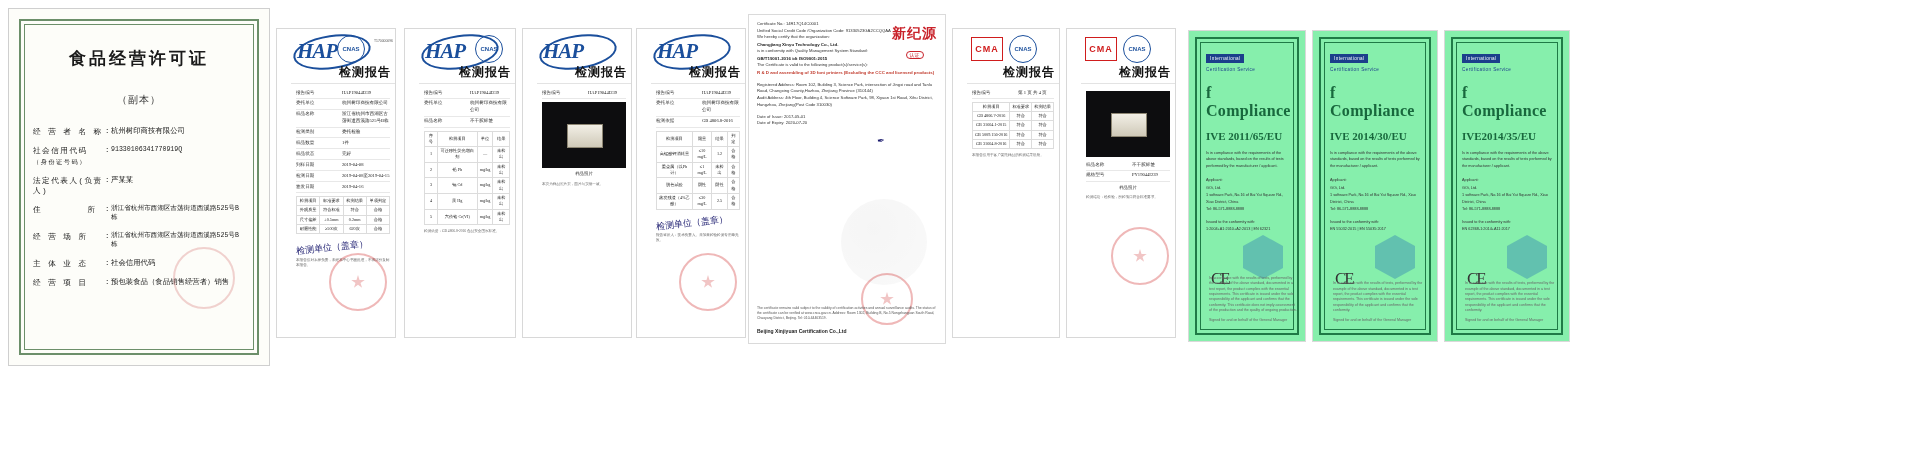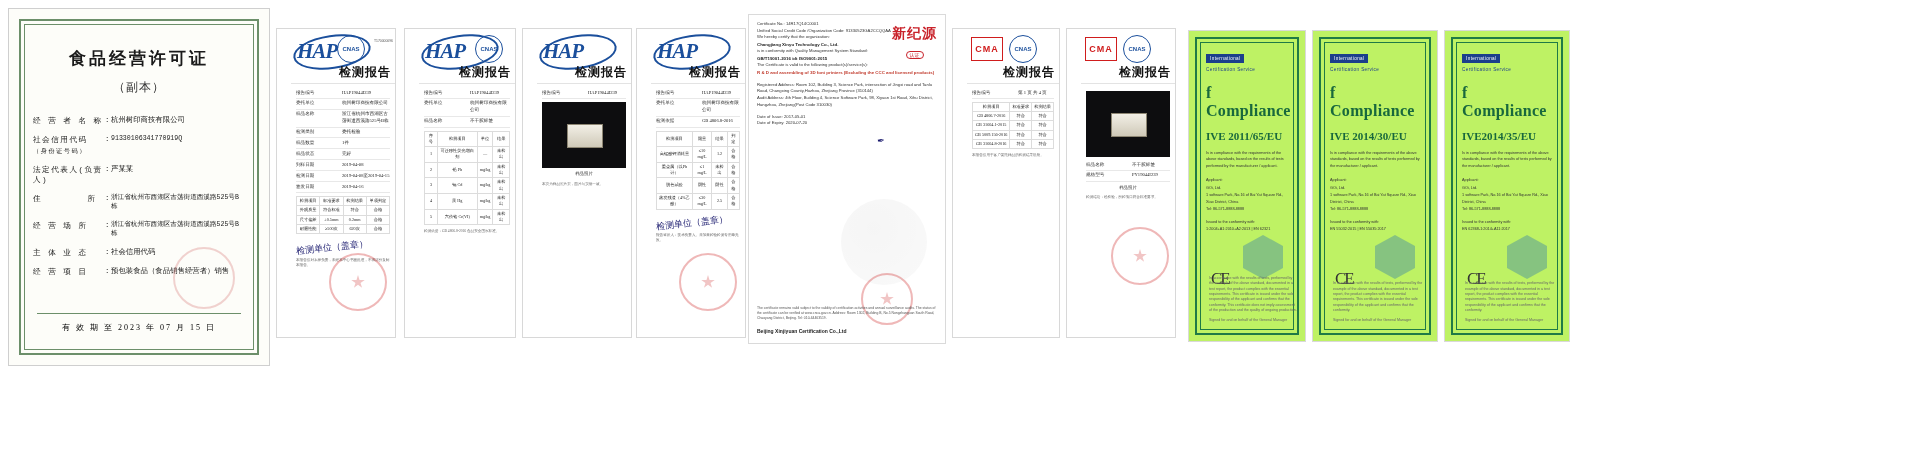--- a/index.html
+++ b/index.html
@@ -54,23 +54,23 @@
     font-family: "Liberation Serif", serif;
     font-size: 17px;
     font-weight: bold;
     letter-spacing: 3px;
     color: #1a1a1a;
     margin-top: 16px;
   }
   .lic-sub {
     text-align: center;
     font-family: "Liberation Serif", serif;
-    font-size: 12px;
+    font-size: 10px;
     color: #333;
-    margin-top: 9px;
+    margin-top: 23px;
     letter-spacing: 1px;
   }
   .lic-rows {
     margin-top: 20px;
     font-family: Liberation Mono, monospace;
     font-size: 7.4px;
     color: #1a1a1a;
   }
   .lic-row {
     display: flex;
@@ -328,21 +328,21 @@
     opacity: .55;
   }
 
   
   #rpt5 { left: 952px; top: 28px; width: 108px; height: 310px; }
   #rpt6 { left: 1066px; top: 28px; width: 110px; height: 310px; }
 
   
   .eu {
     border: 1px solid #d9d9d9;
-    background: #bef264;
+    background: #86efac;
   }
   .eu-inner {
     position: absolute;
     left: 6px; top: 6px; right: 6px; bottom: 6px;
     border: 2px solid #1f7a46;
     box-sizing: border-box;
     padding: 7px 9px;
   }
   .eu-inner::before {
     content: "";
@@ -461,21 +461,20 @@
             <div class="lic-colon">:</div>
             <div class="lic-value">社会信用代码</div>
           </div>
           <div class="lic-row">
             <div class="lic-label">经 营 项 目</div>
             <div class="lic-colon">:</div>
             <div class="lic-value">预包装食品（食品销售经营者）销售</div>
           </div>
         </div>
         <div class="watermark-circle"></div>
-        <div class="lic-foot">有 效 期 至 2023 年 07 月 15 日</div>
       </div>
     </div>
 
   </div>
 
   <div class="cert rpt" id="rpt1">
     <div class="rpt-head">
       <div class="hap-oval"></div>
       <div class="hap-logo">HAP</div>
       <div class="cnas-badge" style="right:30px;top:6px">CNAS</div>

